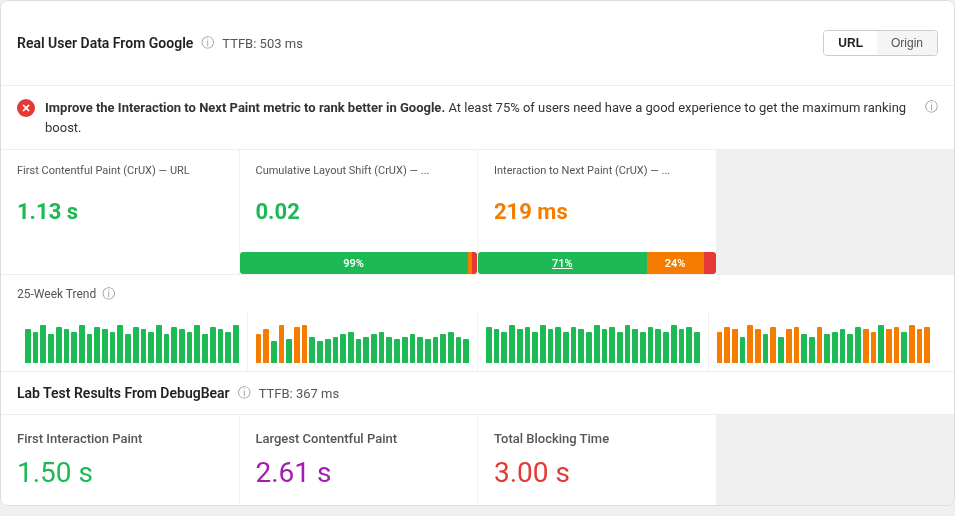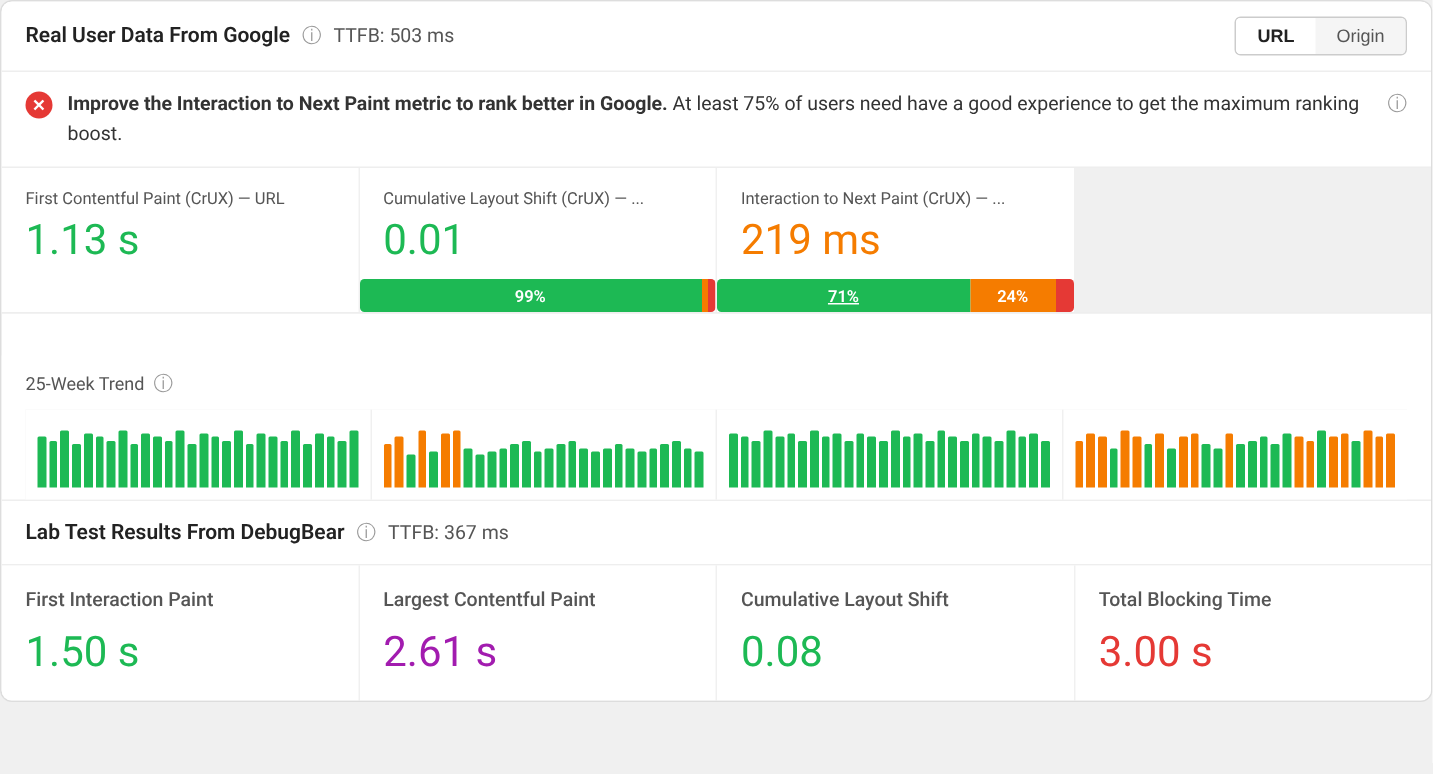--- a/index.html
+++ b/index.html
@@ -17,21 +17,21 @@
       border-radius: 8px;
       overflow: hidden;
       margin: 0;
     }
 
     
     .header {
       display: flex;
       align-items: center;
       justify-content: space-between;
-      padding: 10px 16px;
+      padding: 29px 16px;
       background: #fff;
       border-bottom: 1px solid #eee;
     }
     .header-left {
       display: flex;
       align-items: center;
       gap: 8px;
     }
     .header-title {
       font-weight: 600;
@@ -115,29 +115,29 @@
       background: #f0f0f0;
       gap: 1px;
     }
     .card {
       background: #fff;
       padding: 14px 16px 0 16px;
     }
     .card-label {
       font-size: 11px;
       color: #555;
-      margin-bottom: 4px;
+      margin-bottom: 22px;
       white-space: nowrap;
       overflow: hidden;
       text-overflow: ellipsis;
     }
     .card-value {
-      font-size: 28px;
-      font-weight: 400;
-      margin-bottom: 10px;
+      font-size: 22px;
+      font-weight: 700;
+      margin-bottom: 28px;
     }
     .card-value.green { color: #1db954; }
     .card-value.orange { color: #f57c00; }
 
     
     .progress-bar-container {
       display: flex;
       height: 22px;
       border-radius: 3px;
       overflow: hidden;
@@ -153,21 +153,20 @@
     }
     .progress-segment.green-seg { background: #1db954; }
     .progress-segment.orange-seg { background: #f57c00; }
     .progress-segment.red-seg { background: #e53935; }
 
     
     .trend-section {
       background: #fff;
       padding: 10px 16px 0 16px;
       border-bottom: 1px solid #eee;
-      margin-top: 28px;
     }
     .trend-label {
       font-size: 12px;
       color: #555;
       margin-bottom: 8px;
       display: flex;
       align-items: center;
       gap: 6px;
     }
     .trend-charts {
@@ -266,21 +265,21 @@
     <span class="alert-help">ⓘ</span>
   </div>
 
   <div class="section-cards" id="crux-cards">
   <div class="card">
         <div class="card-label">First Contentful Paint (CrUX) — URL</div>
         <div class="card-value green">1.13 s</div>
       </div>
       <div class="card">
         <div class="card-label">Cumulative Layout Shift (CrUX) — ...</div>
-        <div class="card-value green">0.01</div>
+        <div class="card-value green">0.02</div>
         <div class="progress-bar-container">
           <div class="progress-segment green-seg" style="width: 96%;">99%</div>
           <div class="progress-segment orange-seg" style="width: 2%;"></div>
           <div class="progress-segment red-seg" style="width: 2%;"></div>
         </div>
       </div>
       <div class="card">
         <div class="card-label">Interaction to Next Paint (CrUX) — ...</div>
         <div class="card-value orange">219 ms</div>
         <div class="progress-bar-container">
@@ -432,22 +431,18 @@
   <div class="lab-cards" id="lab-cards">
   <div class="lab-card">
         <div class="lab-card-label">First Interaction Paint</div>
         <div class="lab-card-value green">1.50 s</div>
       </div>
       <div class="lab-card">
         <div class="lab-card-label">Largest Contentful Paint</div>
         <div class="lab-card-value orange">2.61 s</div>
       </div>
       <div class="lab-card">
-        <div class="lab-card-label">Cumulative Layout Shift</div>
-        <div class="lab-card-value green">0.08</div>
-      </div>
-      <div class="lab-card">
         <div class="lab-card-label">Total Blocking Time</div>
         <div class="lab-card-value red">3.00 s</div>
       </div>
     </div>
 
 </div>
 
 </body></html>

